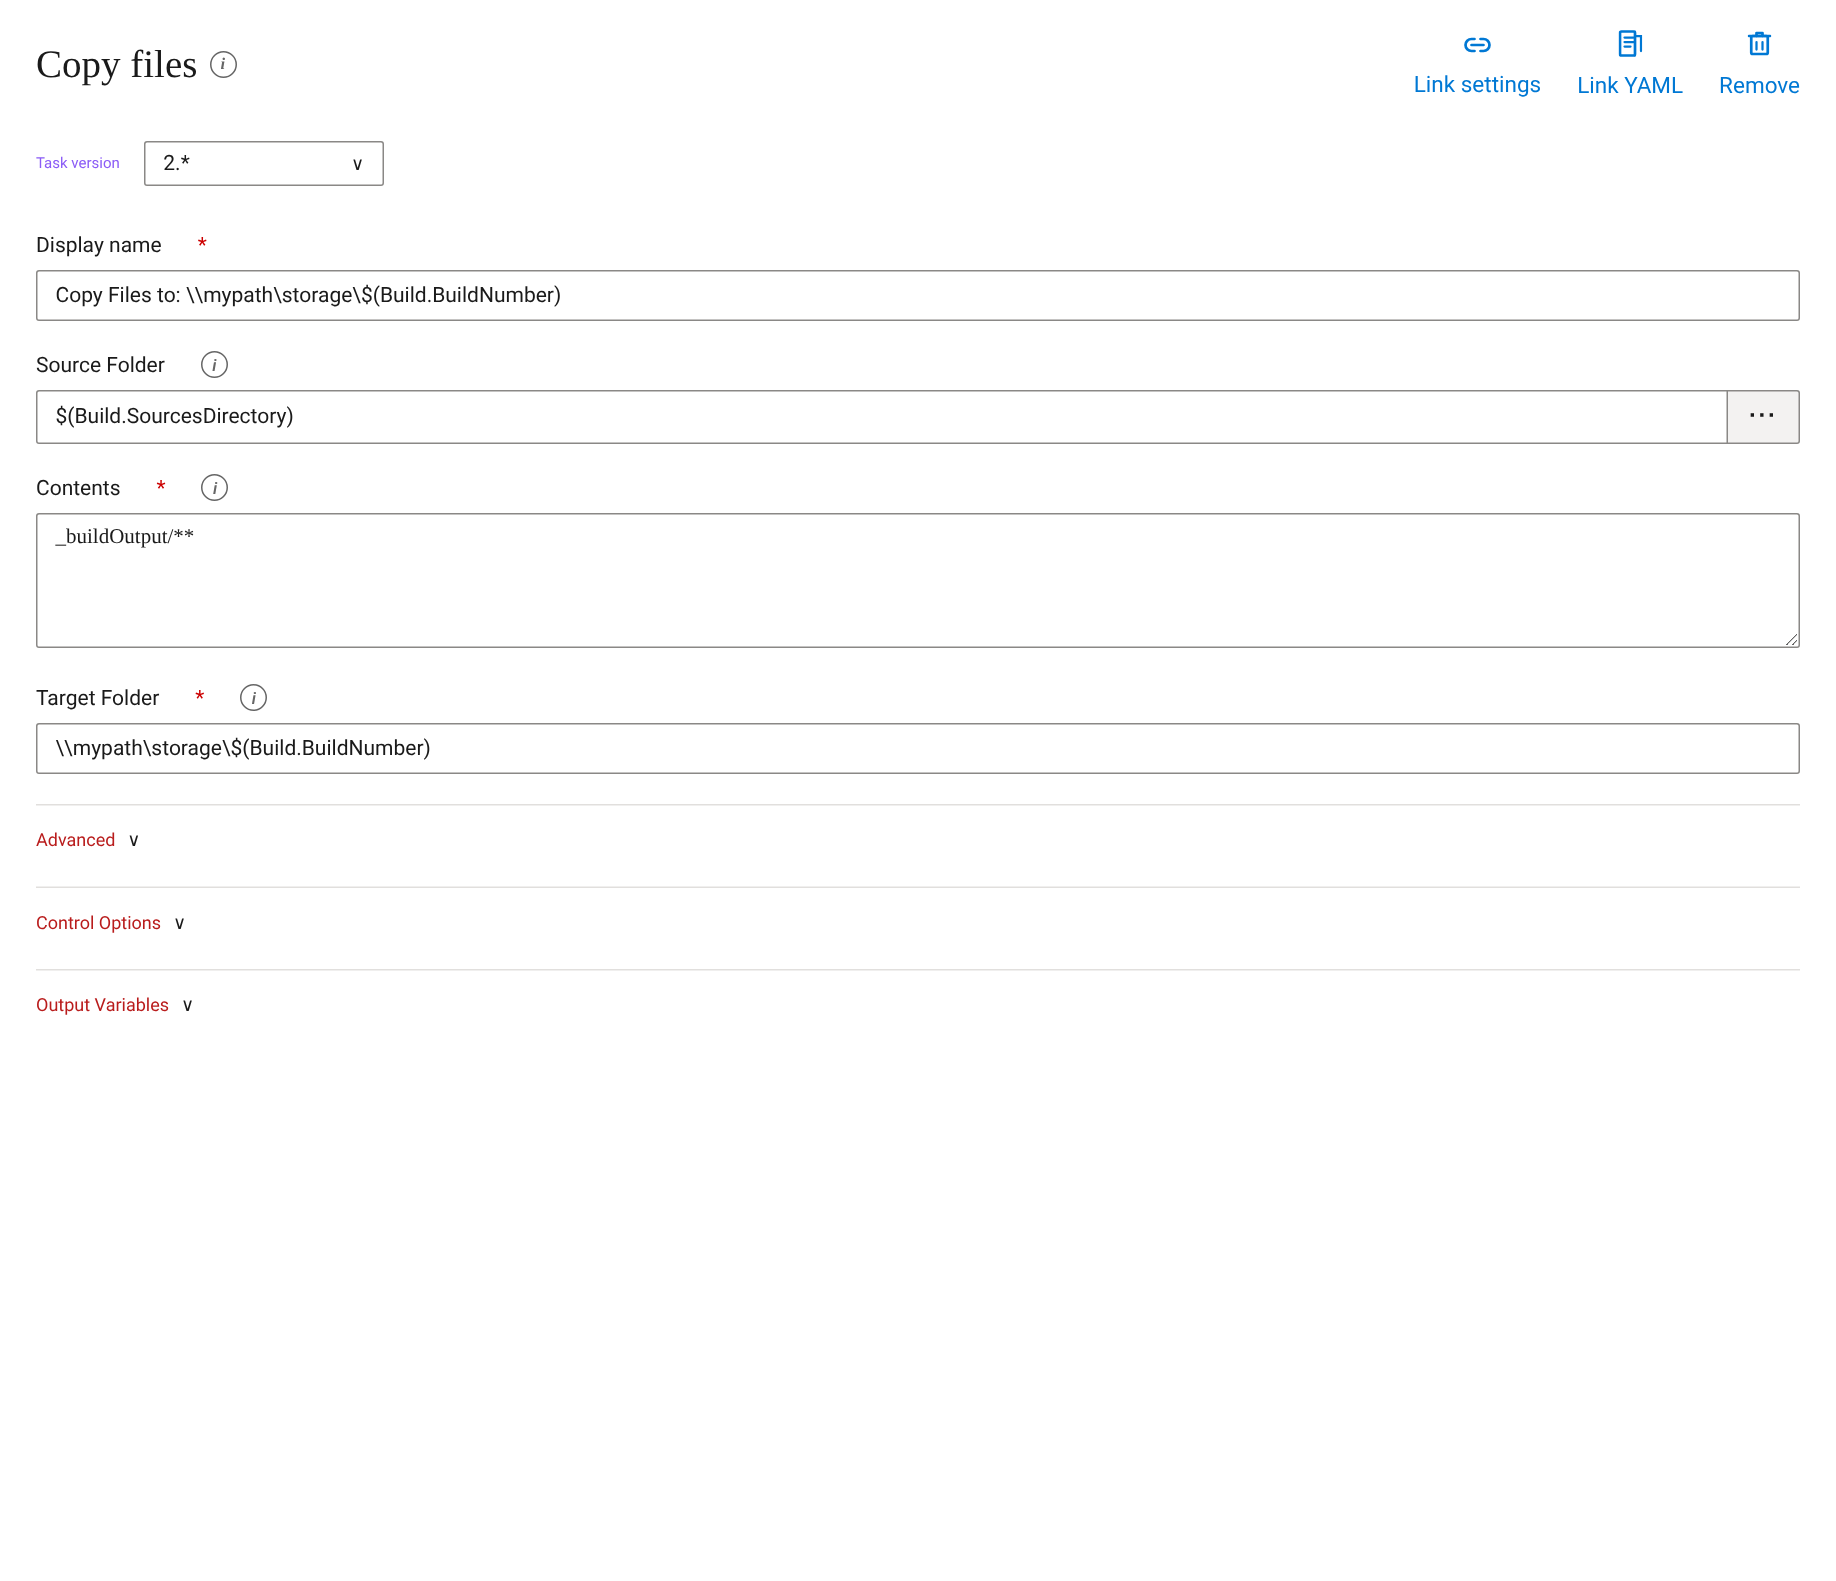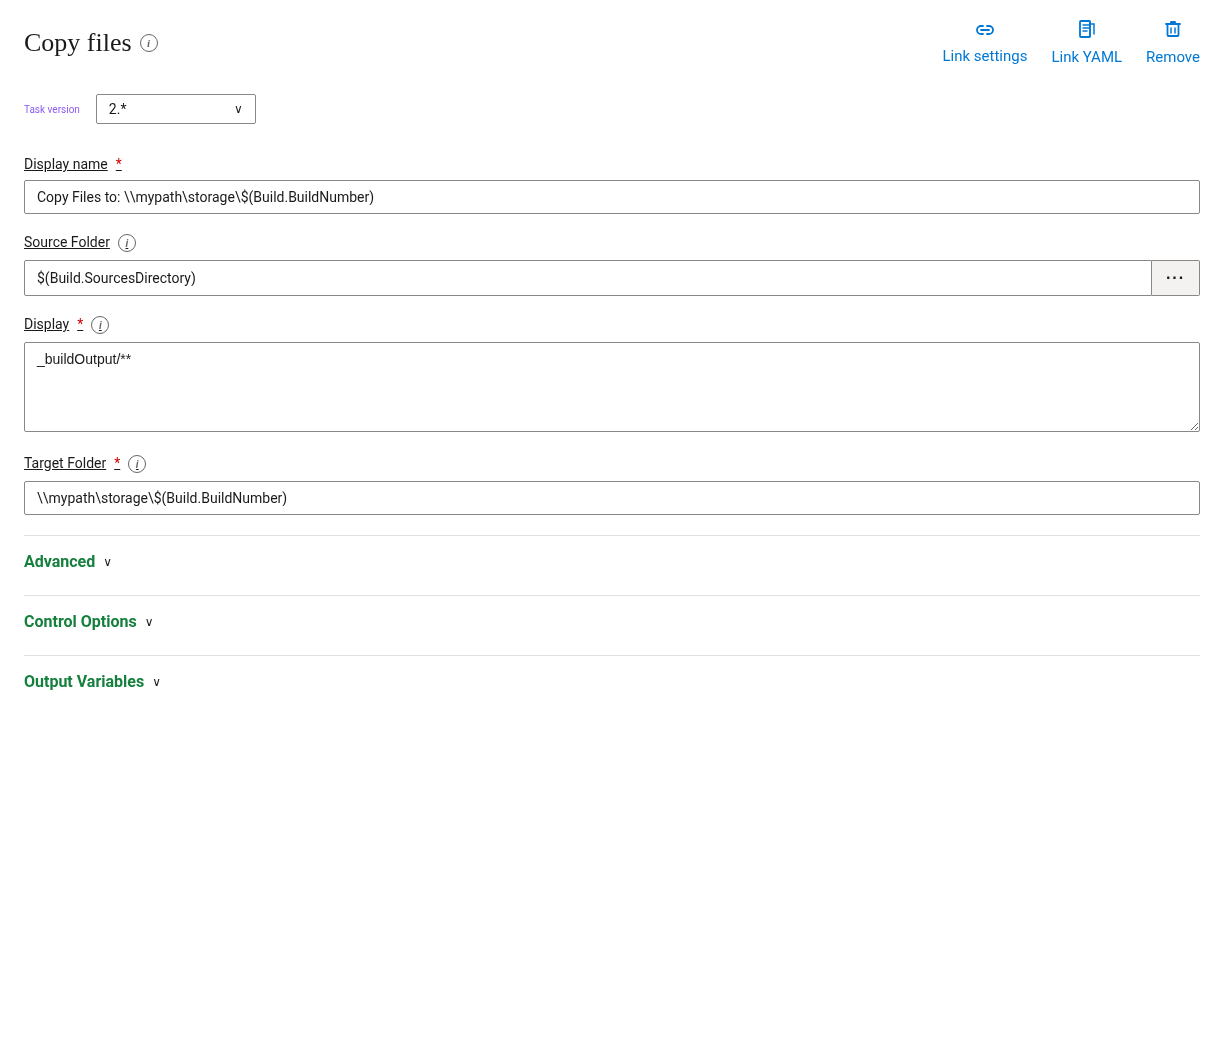--- a/index.html
+++ b/index.html
@@ -105,26 +105,25 @@
       color: #1a1a1a;
       margin-left: 12px;
     }
 
     .form-section {
       margin-bottom: 20px;
     }
 
     .field-label {
       display: flex;
-      align-items: flex-start;
-      gap: 8px;
+      align-items: flex-end;
+      gap: 24px;
       margin-bottom: 8px;
       font-size: 14px;
       color: #1a1a1a;
-      text-decoration: underline;
     }
 
     .required-star {
       color: #cc0000;
       font-size: 14px;
     }
 
     .text-input {
       width: 100%;
       border: 1px solid #8a8886;
@@ -168,44 +167,44 @@
       font-weight: bold;
       letter-spacing: 1px;
     }
 
     .textarea-input {
       width: 100%;
       border: 1px solid #8a8886;
       border-radius: 2px;
       padding: 8px 12px;
       font-size: 14px;
-      font-family: Liberation Sans, sans-serif;
+      font-family: Liberation Serif, serif;
       color: #1a1a1a;
       resize: vertical;
       min-height: 90px;
       outline: none;
     }
 
     .collapsible-section {
       margin-top: 8px;
     }
 
     .collapsible-header {
       display: flex;
       align-items: center;
       gap: 8px;
       padding: 16px 0;
       cursor: pointer;
       border-top: 1px solid #e1dfdd;
     }
 
     .collapsible-title {
-      font-size: 16px;
-      font-weight: 700;
-      color: #15803d;
+      font-size: 12px;
+      font-weight: 400;
+      color: #b91c1c;
     }
 
     .chevron-icon {
       font-size: 12px;
       color: #1a1a1a;
     }
   </style>
 </head>
 <body>
 
@@ -277,21 +276,21 @@
   <div class="source-folder-row">
     <input type="text" class="source-folder-input" value="$(Build.SourcesDirectory)" style="">
     <button class="ellipsis-btn">
       <span>···</span>
     </button>
   </div>
 </div>
 
 <div class="form-section">
   <div class="field-label">
-    <span>Display</span>
+    <span>Contents</span>
     <span class="required-star">*</span>
     <span class="info-icon">i</span>
   </div>
   <textarea class="textarea-input" style="">_buildOutput/**</textarea>
 </div>
 
 <div class="form-section">
   <div class="field-label">
     <span>Target Folder</span>
     <span class="required-star">*</span>

